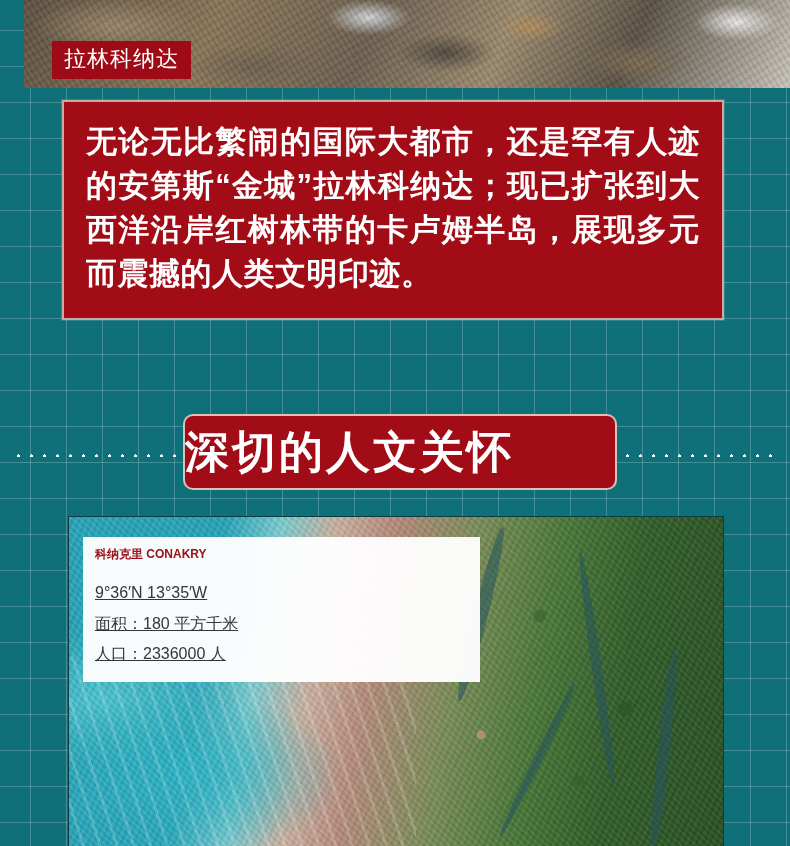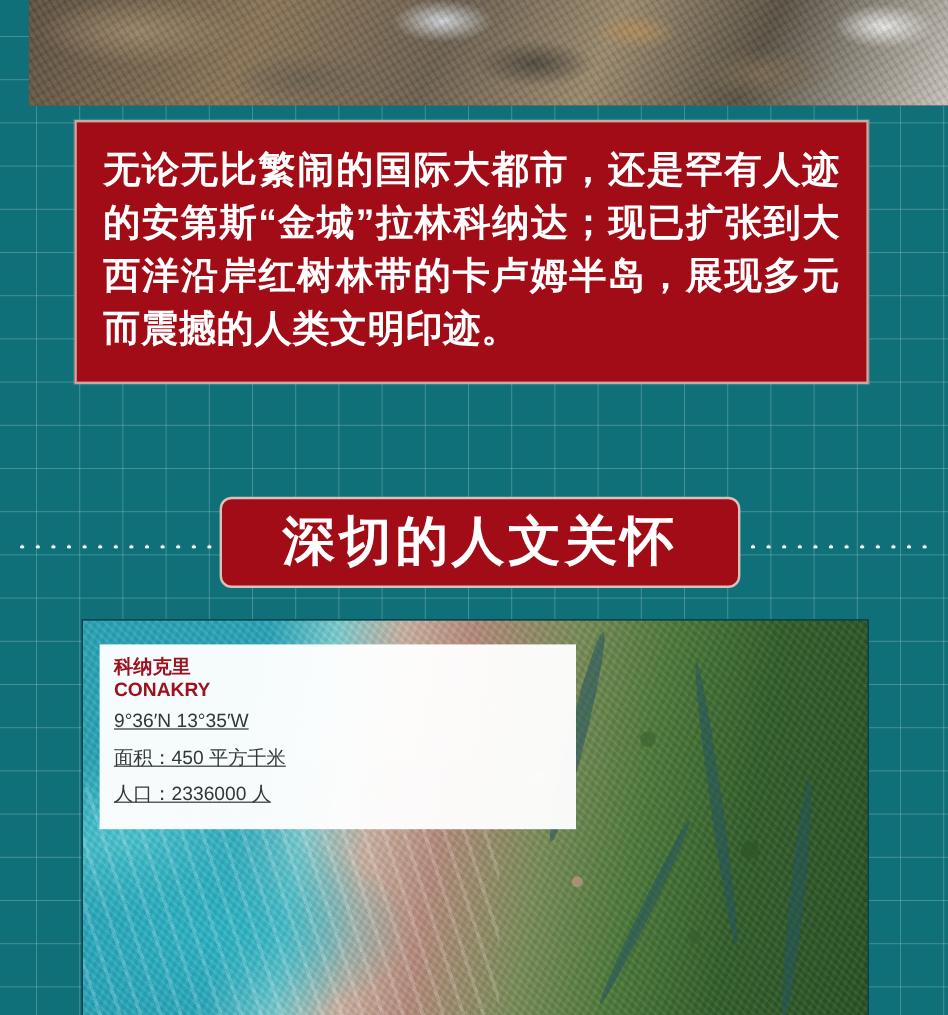--- a/index.html
+++ b/index.html
@@ -117,21 +117,21 @@
     left: 183px;
     top: 414px;
     width: 434px;
     height: 76px;
     box-sizing: border-box;
     background: #a20c17;
     border: 2px solid #d8c2bb;
     border-radius: 10px;
     display: flex;
     align-items: center;
-    justify-content: center;
+    justify-content: flex-start;
   }
   .heading-text {
     color: #ffffff;
     font-size: 44px;
     letter-spacing: 3px;
     font-weight: 700;
     line-height: 1;
   }
 
   
@@ -200,23 +200,23 @@
     padding: 10px 12px 12px 12px;
     opacity: .96;
   }
   .cap-left {
     width: 148px;
     padding-right: 10px;
     box-sizing: border-box;
   }
   .city-name {
     color: #a20c17;
-    font-size: 16px;
-    font-weight: 700;
-    margin-bottom: 2px;
+    font-size: 12px;
+    font-weight: 700;
+    margin-bottom: 17px;
     line-height: 1.2;
   }
   .meta-line {
     color: #333333;
     font-size: 16px;
     line-height: 1.9;
     white-space: nowrap;
     text-decoration: underline;
   }
   .cap-right {
@@ -235,20 +235,21 @@
     text-align: justify;
   }
 </style>
 </head>
 <body>
 
 <div class="page-bg"></div>
 
 <div class="top-strip">
   <div class="sat"></div>
+  <div class="strip-label">拉林科纳达</div>
 </div>
 
 <div class="quote-box">
   <div class="quote-text">无论无比繁闹的国际大都市，还是罕有人迹的安第斯“金城”拉林科纳达；现已扩张到大西洋沿岸红树林带的卡卢姆半岛，展现多元而震撼的人类文明印迹。</div>
 </div>
 
 <div class="heading-row">
   <div class="dots left"></div>
   <div class="dots right"></div>
 </div>
@@ -263,19 +264,19 @@
     <div class="river r2"></div>
     <div class="river r3"></div>
     <div class="river r4"></div>
     <div class="waves"></div>
   </div>
 
   <div class="caption-card">
     <div class="cap-left">
       <div class="city-name">科纳克里 CONAKRY</div>
       <div class="meta-line">9°36′N   13°35′W</div>
-      <div class="meta-line">面积：450 平方千米</div>
+      <div class="meta-line">面积：180 平方千米</div>
       <div class="meta-line">人口：2336000 人</div>
     </div>
     <div class="cap-right">
     </div>
   </div>
 </div>
 
 </body></html>

